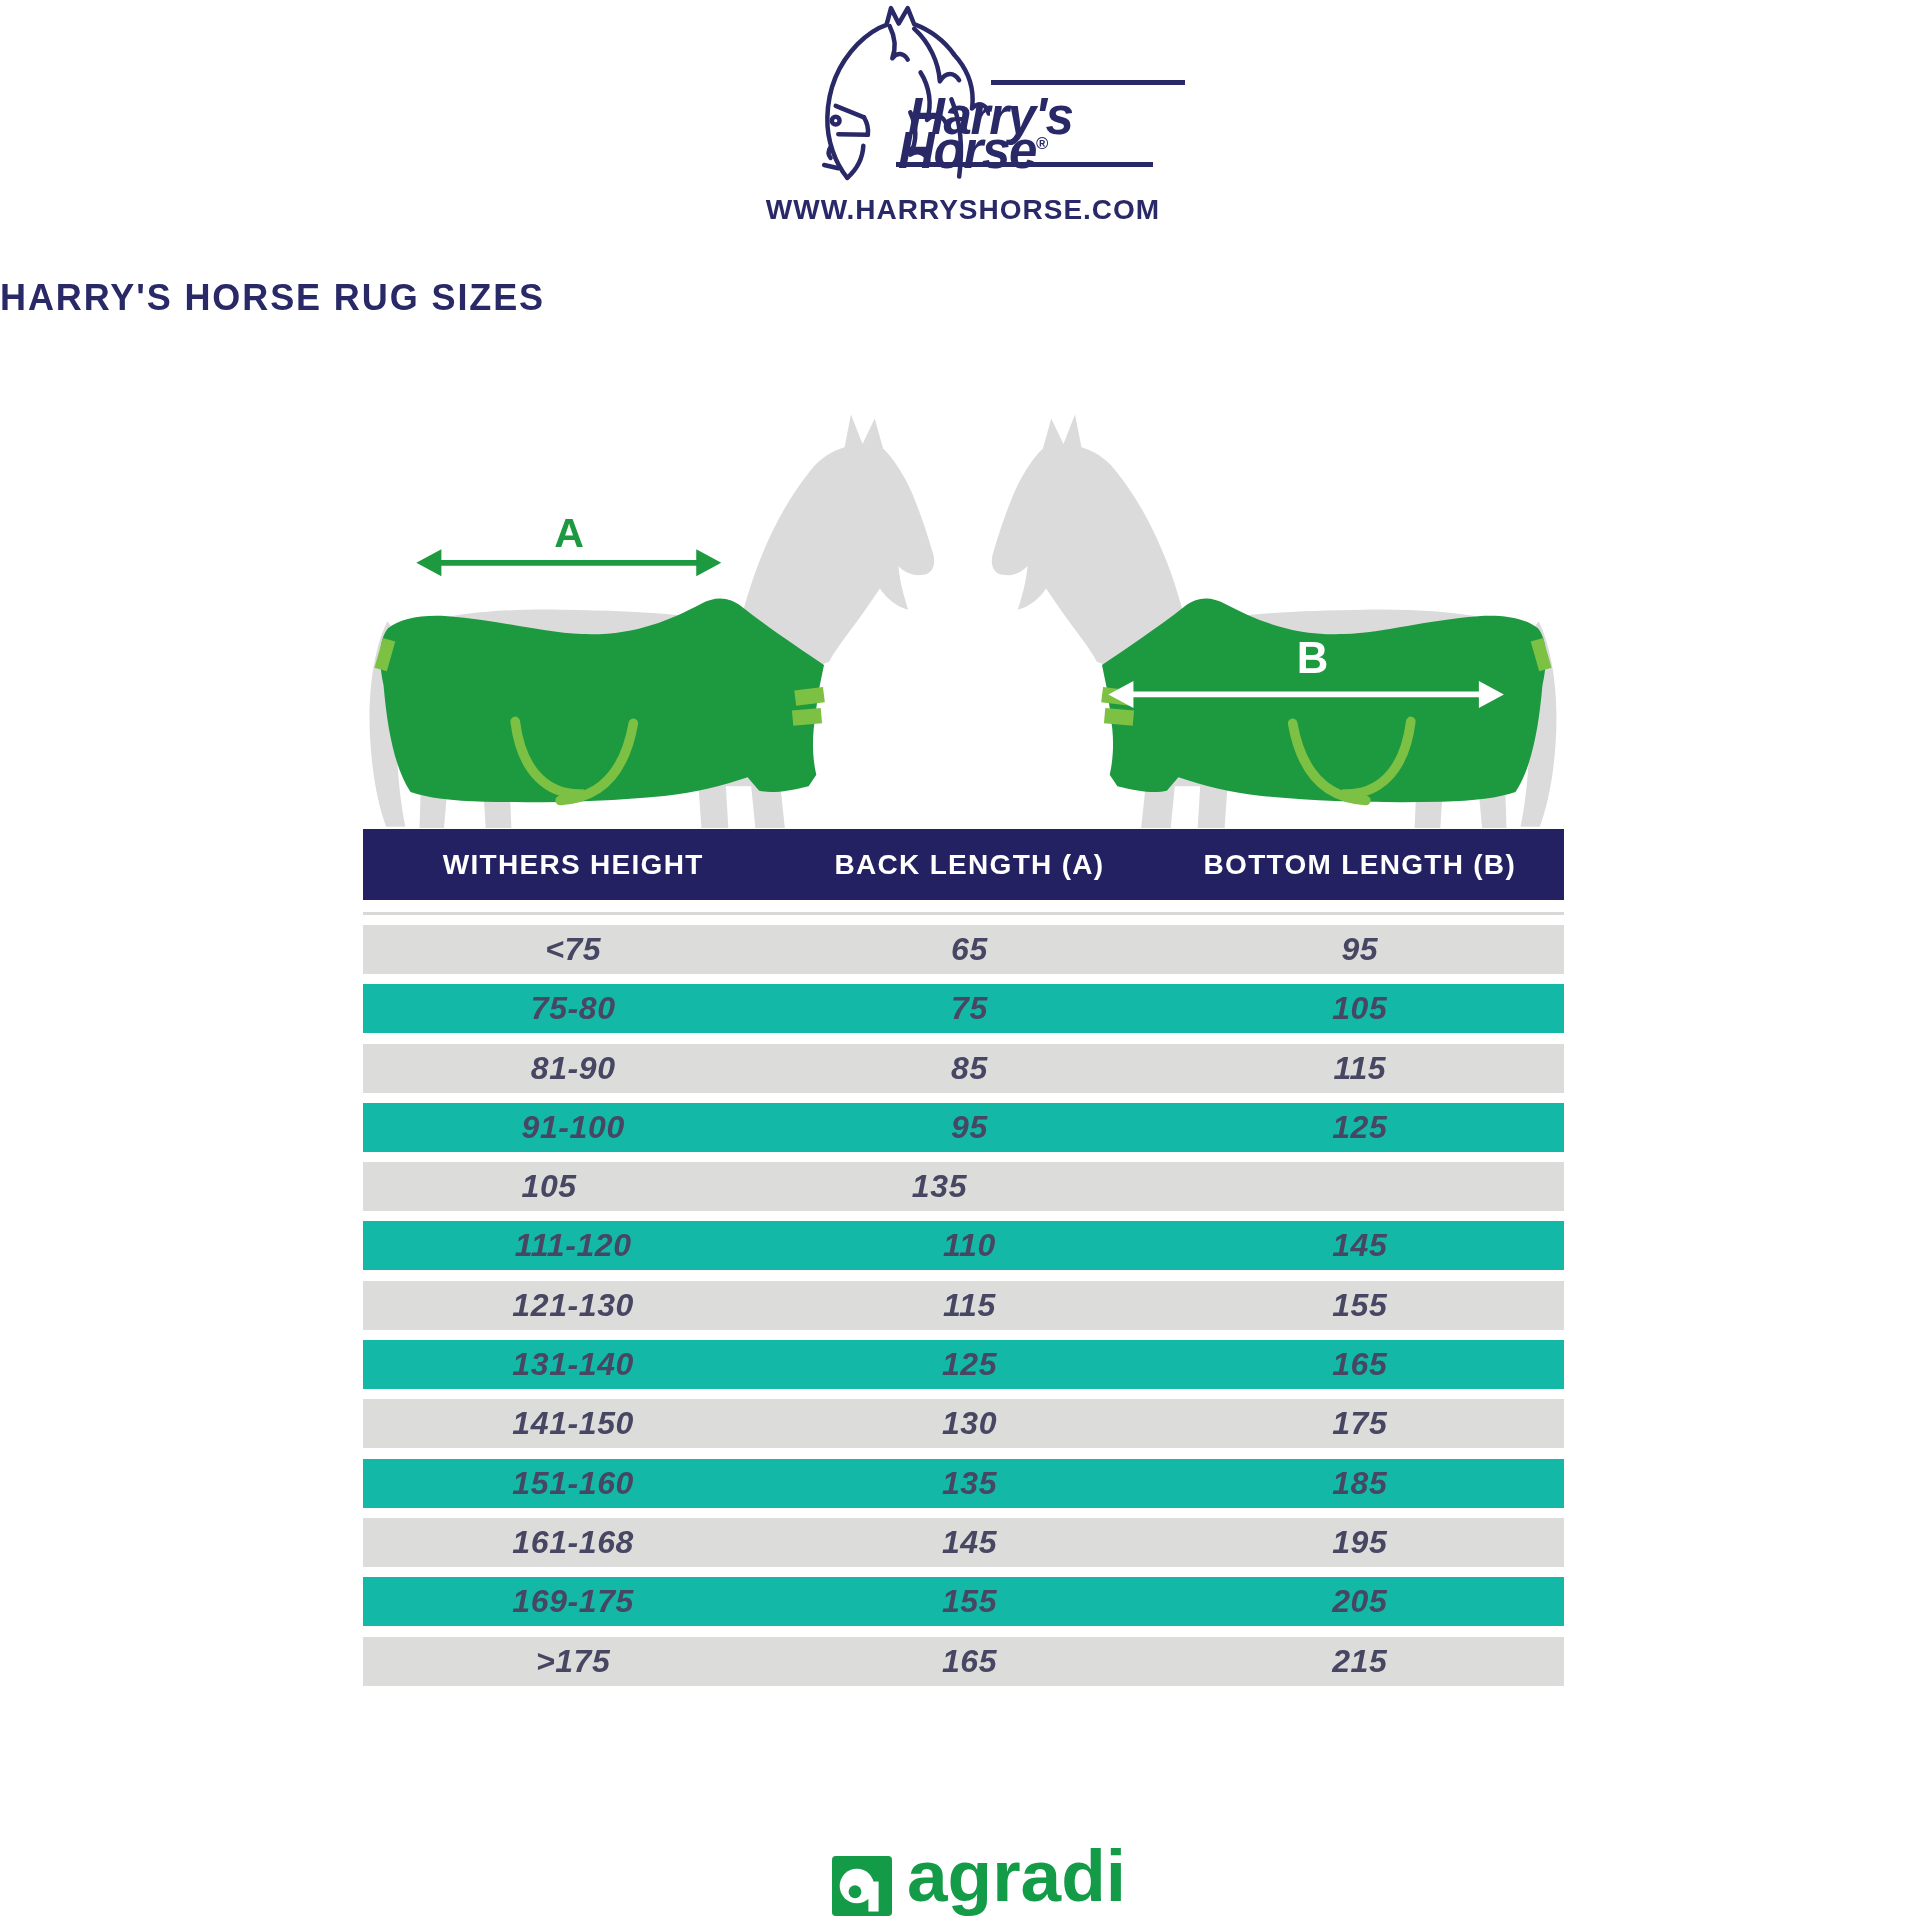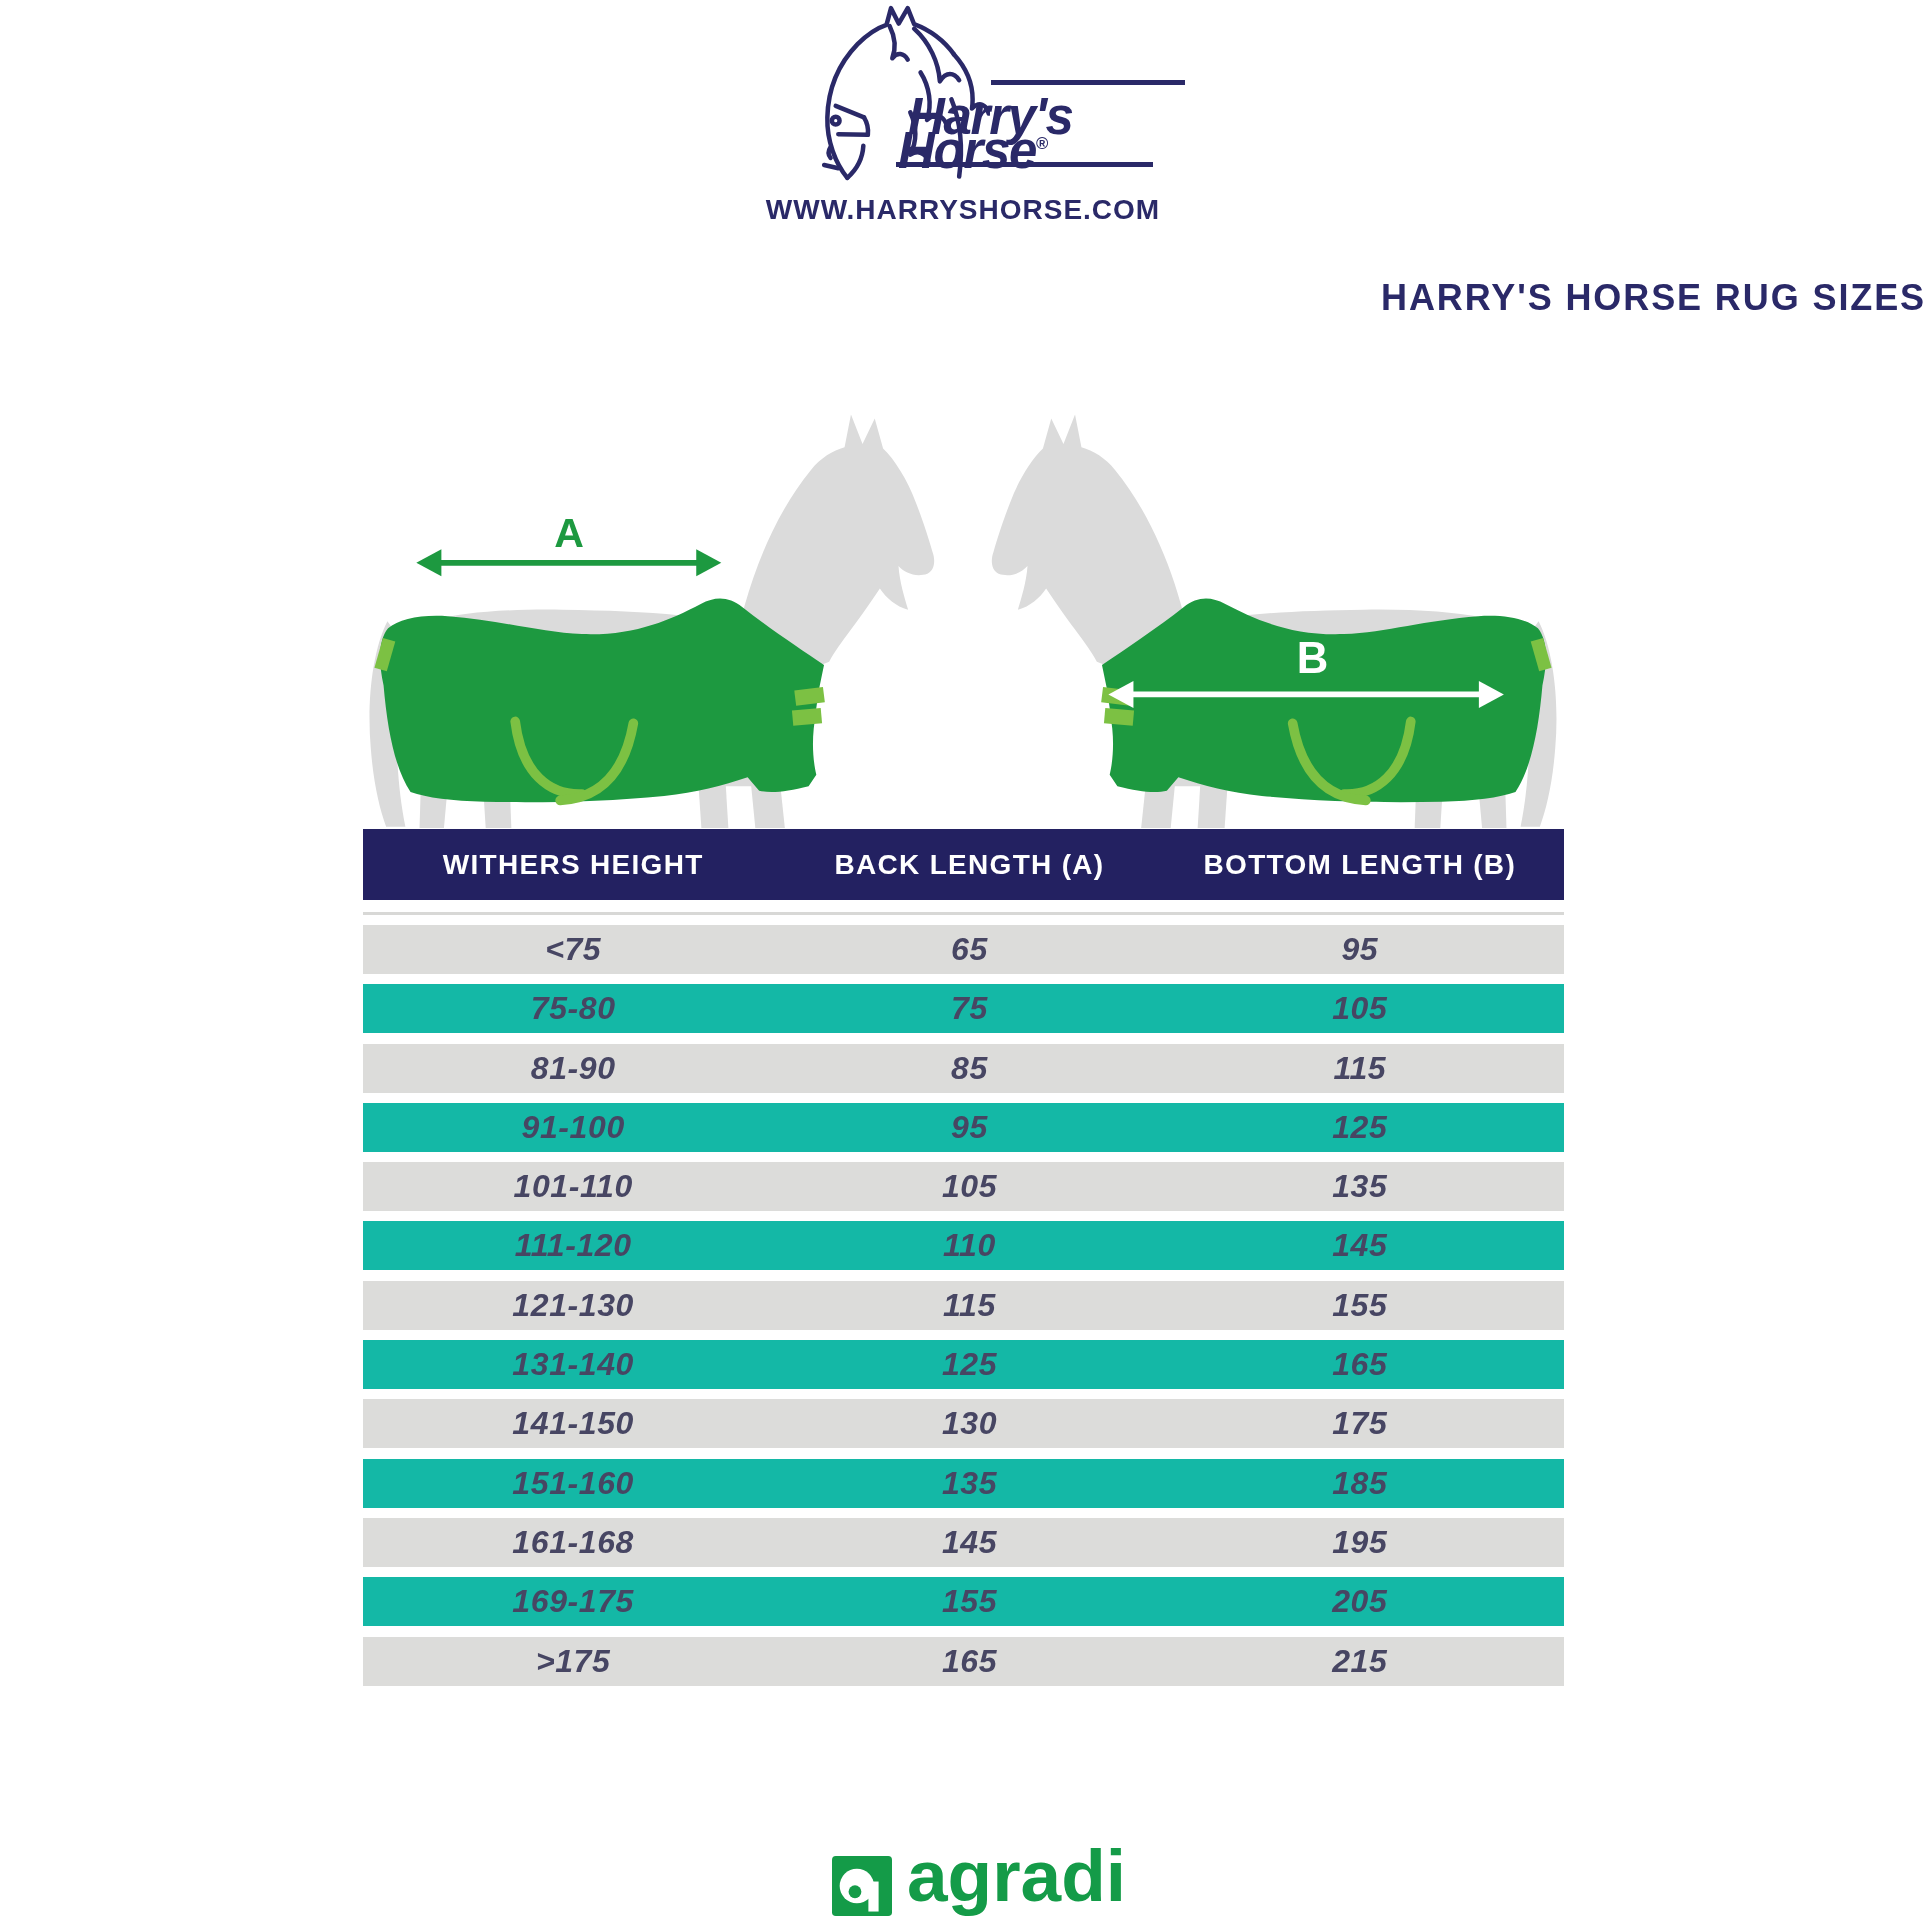--- a/index.html
+++ b/index.html
@@ -10,21 +10,21 @@
   
   #logo-head{left:810px;top:3.2px;}
   .brand-word{position:absolute;color:#2A2968;font-style:italic;font-weight:bold;
               font-size:51px;line-height:1;letter-spacing:-1.3px;white-space:nowrap;}
   #brand-line-top{left:991px;top:80px;width:194px;height:5.1px;background:#2A2968;}
   #brand-line-bottom{left:896px;top:162px;width:257px;height:5.1px;background:#2A2968;}
   #brand-reg{font-size:16.7px;font-style:normal;vertical-align:19px;letter-spacing:0;}
   #website{left:0;top:194px;width:1926px;text-align:center;color:#2A2968;
            font-weight:bold;font-size:28px;letter-spacing:1px;}
   
-  #page-title{left:0;top:277px;width:1926px;text-align:right;color:#2A2968;
+  #page-title{left:0;top:277px;width:1926px;text-align:left;color:#2A2968;
               font-weight:bold;font-size:36px;letter-spacing:1.9px;}
 
   
   .horse-box{position:absolute;top:385px;width:610px;height:443px;}
   #horse-left{left:363px;}
   #horse-right{left:953px;}
   .arrow-box{position:absolute;top:385px;width:610px;height:443px;pointer-events:none;}
   #arrow-a-box{left:363px;}
   #arrow-b-box{left:953px;}
   .arrow-label{font-weight:bold;font-size:64px;font-family:"Liberation Sans","DejaVu Sans",sans-serif;}
@@ -148,21 +148,20 @@
           <div class="td c3">115</div>
         </div>
 
         <div class="row alt">
           <div class="td c1">91-100</div>
           <div class="td c2">95</div>
           <div class="td c3">125</div>
         </div>
 
         <div class="row">
-          <div class="td c1">101-110</div>
           <div class="td c2">105</div>
           <div class="td c3">135</div>
         </div>
 
         <div class="row alt">
           <div class="td c1">111-120</div>
           <div class="td c2">110</div>
           <div class="td c3">145</div>
         </div>
 

